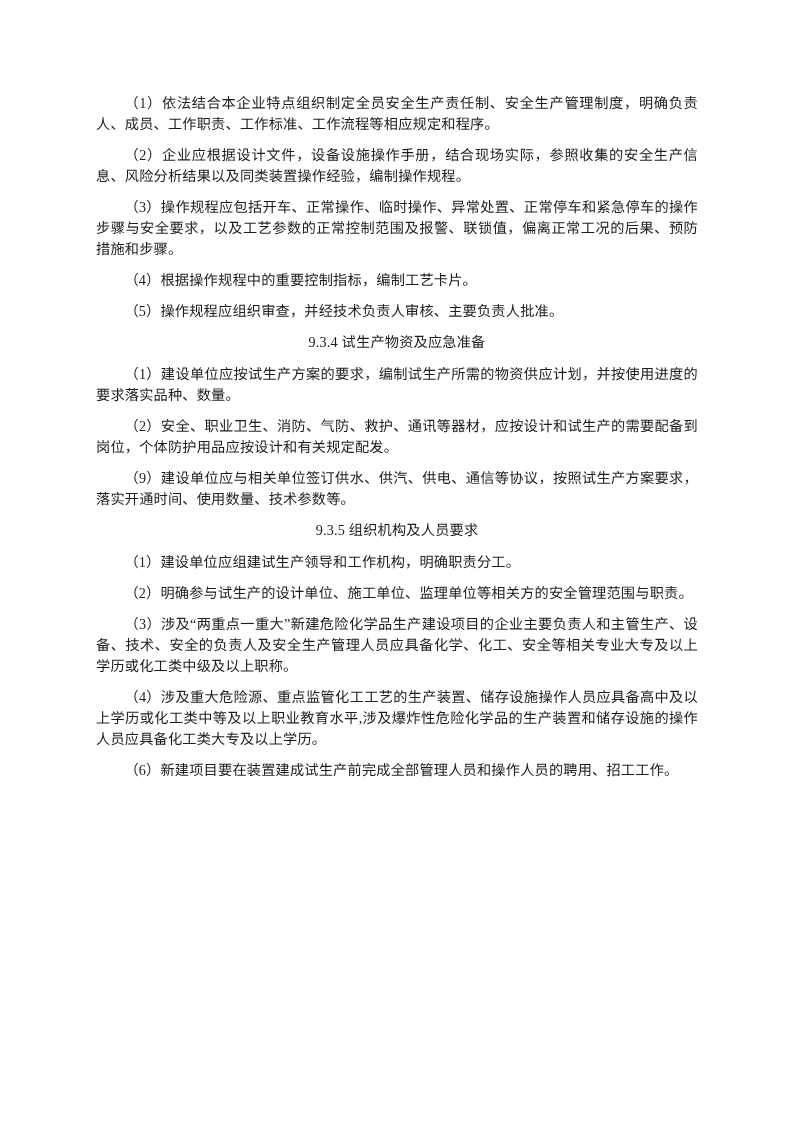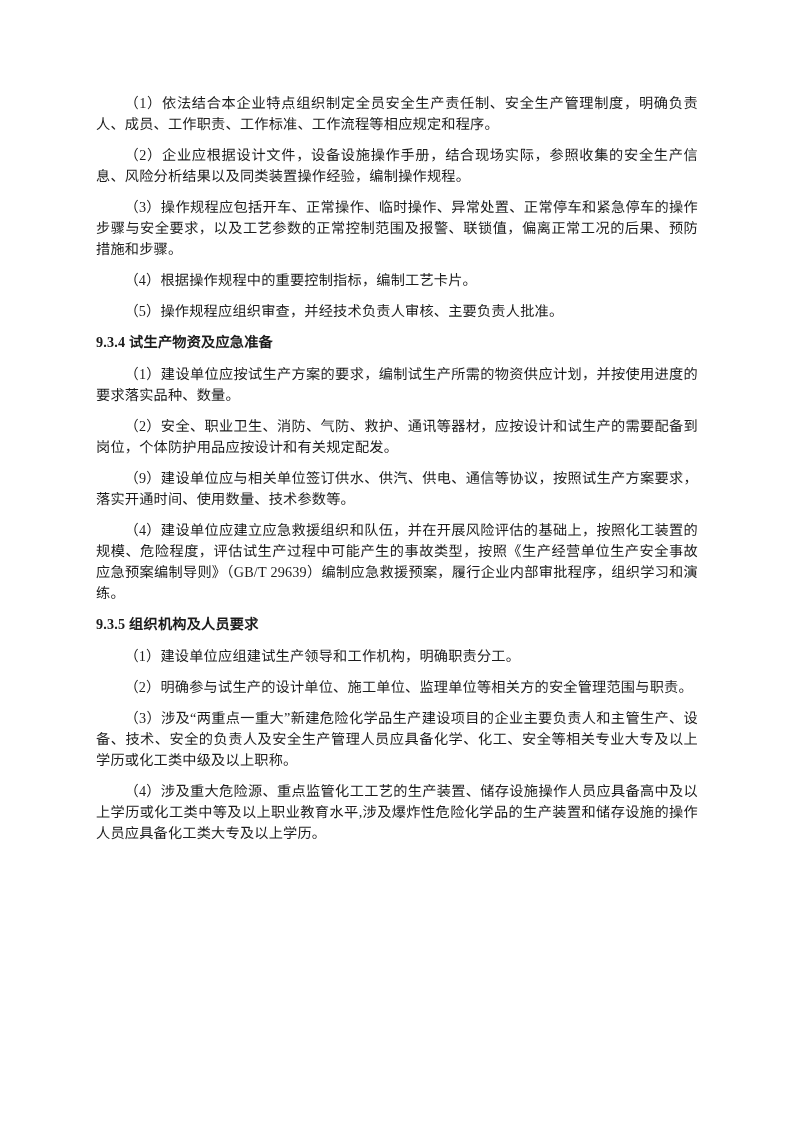--- a/index.html
+++ b/index.html
@@ -29,23 +29,23 @@
     text-indent: 2em;
     text-align: justify;
     letter-spacing: 0.2px;
     word-break: break-all;
   }
   .heading {
     font-size: 14.2px;
     line-height: 21px;
     margin: 1px 0 11px 0;
     text-indent: 0;
-    text-align: left;
+    text-align: center;
     letter-spacing: 0.2px;
-    font-weight: bold;
+    font-weight: normal;
   }
   .page-number {
     position: absolute;
     left: 0;
     top: 1037px;
     width: 100%;
     text-align: center;
     font-size: 13.5px;
     line-height: 18px;
     color: #ec4899;
@@ -58,21 +58,20 @@
   <div class="doc-body" id="doc-body">
       <p class="para">（1）依法结合本企业特点组织制定全员安全生产责任制、安全生产管理制度，明确负责人、成员、工作职责、工作标准、工作流程等相应规定和程序。</p>
       <p class="para">（2）企业应根据设计文件，设备设施操作手册，结合现场实际，参照收集的安全生产信息、风险分析结果以及同类装置操作经验，编制操作规程。</p>
       <p class="para">（3）操作规程应包括开车、正常操作、临时操作、异常处置、正常停车和紧急停车的操作步骤与安全要求，以及工艺参数的正常控制范围及报警、联锁值，偏离正常工况的后果、预防措施和步骤。</p>
       <p class="para">（4）根据操作规程中的重要控制指标，编制工艺卡片。</p>
       <p class="para">（5）操作规程应组织审查，并经技术负责人审核、主要负责人批准。</p>
       <h3 class="heading">9.3.4 试生产物资及应急准备</h3>
       <p class="para">（1）建设单位应按试生产方案的要求，编制试生产所需的物资供应计划，并按使用进度的要求落实品种、数量。</p>
       <p class="para">（2）安全、职业卫生、消防、气防、救护、通讯等器材，应按设计和试生产的需要配备到岗位，个体防护用品应按设计和有关规定配发。</p>
       <p class="para">（9）建设单位应与相关单位签订供水、供汽、供电、通信等协议，按照试生产方案要求，落实开通时间、使用数量、技术参数等。</p>
-      <p class="para">（4）建设单位应建立应急救援组织和队伍，并在开展风险评估的基础上，按照化工装置的规模、危险程度，评估试生产过程中可能产生的事故类型，按照《生产经营单位生产安全事故应急预案编制导则》（GB/T 29639）编制应急救援预案，履行企业内部审批程序，组织学习和演练。</p>
       <h3 class="heading">9.3.5 组织机构及人员要求</h3>
       <p class="para">（1）建设单位应组建试生产领导和工作机构，明确职责分工。</p>
       <p class="para">（2）明确参与试生产的设计单位、施工单位、监理单位等相关方的安全管理范围与职责。</p>
       <p class="para">（3）涉及“两重点一重大”新建危险化学品生产建设项目的企业主要负责人和主管生产、设备、技术、安全的负责人及安全生产管理人员应具备化学、化工、安全等相关专业大专及以上学历或化工类中级及以上职称。</p>
       <p class="para">（4）涉及重大危险源、重点监管化工工艺的生产装置、储存设施操作人员应具备高中及以上学历或化工类中等及以上职业教育水平,涉及爆炸性危险化学品的生产装置和储存设施的操作人员应具备化工类大专及以上学历。</p>
       <p class="para">（6）新建项目要在装置建成试生产前完成全部管理人员和操作人员的聘用、招工工作。</p>
     </div>
   <div class="page-number">26</div>
 </div>
 

